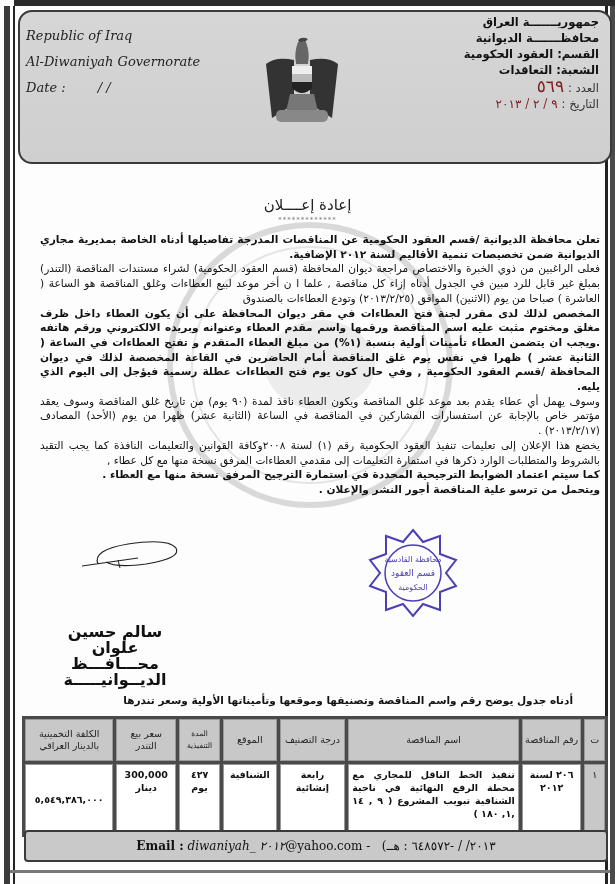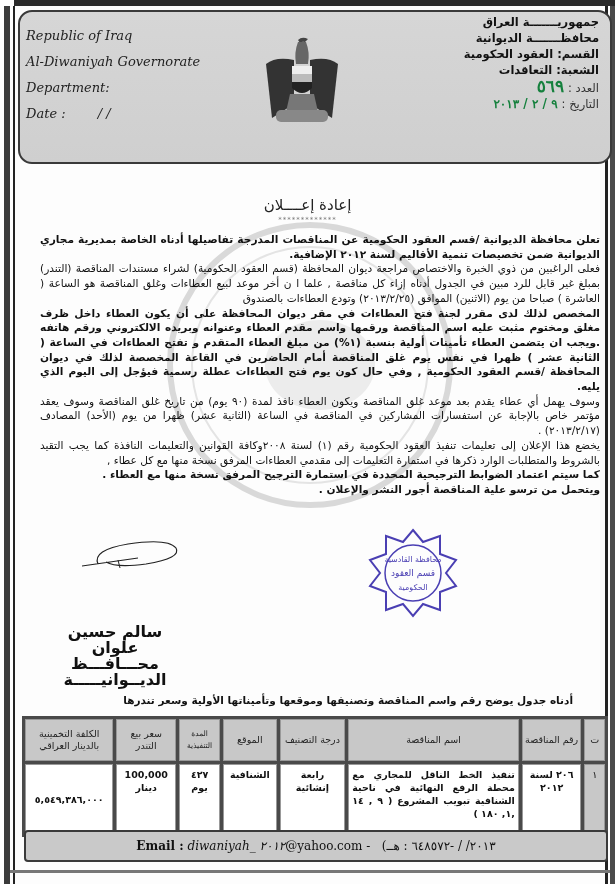--- a/index.html
+++ b/index.html
@@ -26,21 +26,21 @@
   .header-box {
     position: absolute; left: 18px; top: 10px; width: 590px; height: 150px;
     border: 2px solid #3a3a3a; border-radius: 14px;
     background: linear-gradient(180deg,#d6d6d6 0%, #cfcfcf 100%);
   }
   .en-block { position: absolute; left: 26px; top: 28px; font-family: "DejaVu Serif", serif; font-style: italic; font-size: 13px; color: #222; }
   .en-block div { height: 26px; }
   .date-slash { display: inline-block; margin-left: 28px; }
   .ar-block { position: absolute; right: 16px; top: 14px; direction: rtl; text-align: right; font-size: 11.5px; font-weight: bold; color: #111; line-height: 16px; }
   .ar-block .light { font-weight: normal; color: #333; }
-  .ar-hand { font-family: "DejaVu Serif", serif; font-size: 17px; font-weight: bold; color: #15803d; }
+  .ar-hand { font-family: "DejaVu Serif", serif; font-size: 17px; font-weight: normal; color: #7f1d1d; }
   .emblem { position: absolute; left: 262px; top: 34px; width: 80px; height: 92px; }
 
   
   .watermark { position: absolute; left: 150px; top: 215px; width: 320px; height: 310px; }
   .title { position: absolute; left: 0; width: 615px; top: 196px; text-align: center; font-size: 15px; color: #222; direction: rtl; }
   .stars { position: absolute; left: 0; width: 615px; top: 216px; text-align: center; font-size: 7px; color: #777; letter-spacing: 1px; }
   .body-text {
     position: absolute; left: 40px; width: 560px; top: 232px;
     direction: rtl; text-align: justify; font-size: 10.6px; line-height: 14.7px; color: #111;
   }
@@ -85,21 +85,20 @@
   <div class="scan-left"></div>
   <div class="scan-right"></div>
   <div class="frame-left"></div>
   <div class="frame-right"></div>
 
   <div class="header-box"></div>
 
   <div class="en-block">
     <div>Republic of Iraq</div>
     <div>Al-Diwaniyah Governorate</div>
-    <div>Department:</div>
     <div>
       <span>Date :</span>
       <span class="date-slash">/   /</span>
     </div>
   </div>
 
   <svg class="emblem" viewBox="0 0 80 92">
     <path d="M36 6 q4 -4 10 -1 l-3 3 q-3 -1 -5 1 z" fill="#444"></path>
     <path d="M36 8 q-4 10 -2 22 l12 0 q2 -12 -2 -22 z" fill="#666"></path>
     <path d="M4 30 q10 -8 28 -4 l0 44 l-22 14 z" fill="#333"></path>
@@ -179,21 +178,21 @@
       </tr>
     </thead>
     <tbody>
       <tr>
         <td class="idx">١</td>
         <td>٢٠٦ لسنة ٢٠١٢</td>
         <td class="name">تنفيذ الخط الناقل للمجاري مع محطة الرفع النهائية في ناحية الشنافية تبويب المشروع ( ٩ , ١٤ ,١, ١٨٠ )</td>
         <td>رابعة إنشائية</td>
         <td>الشنافية</td>
         <td>٤٢٧ يوم</td>
-        <td>100,000 دينار</td>
+        <td>300,000 دينار</td>
         <td class="cost">٥,٥٤٩,٣٨٦,٠٠٠</td>
       </tr>
     </tbody>
   </table>
 
   <div class="footer-box">
     <b>Email :</b>
     <span class="em">diwaniyah_ ٢٠١٢</span><span>@yahoo.com -</span>
     &nbsp;
     <span>(٢٠١٣/  /  -٦٤٨٥٧٢ : هــ</span>

